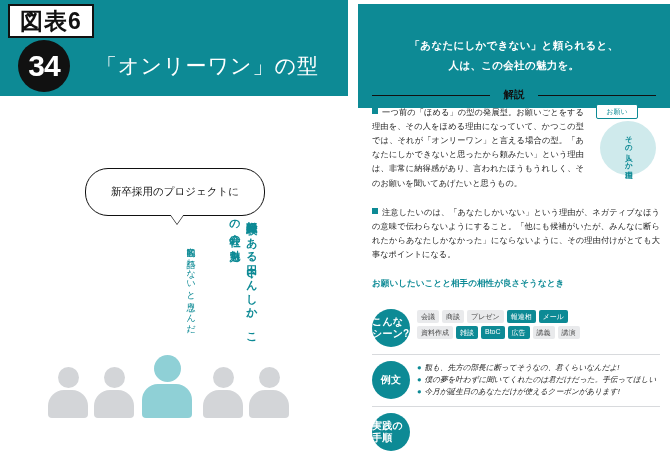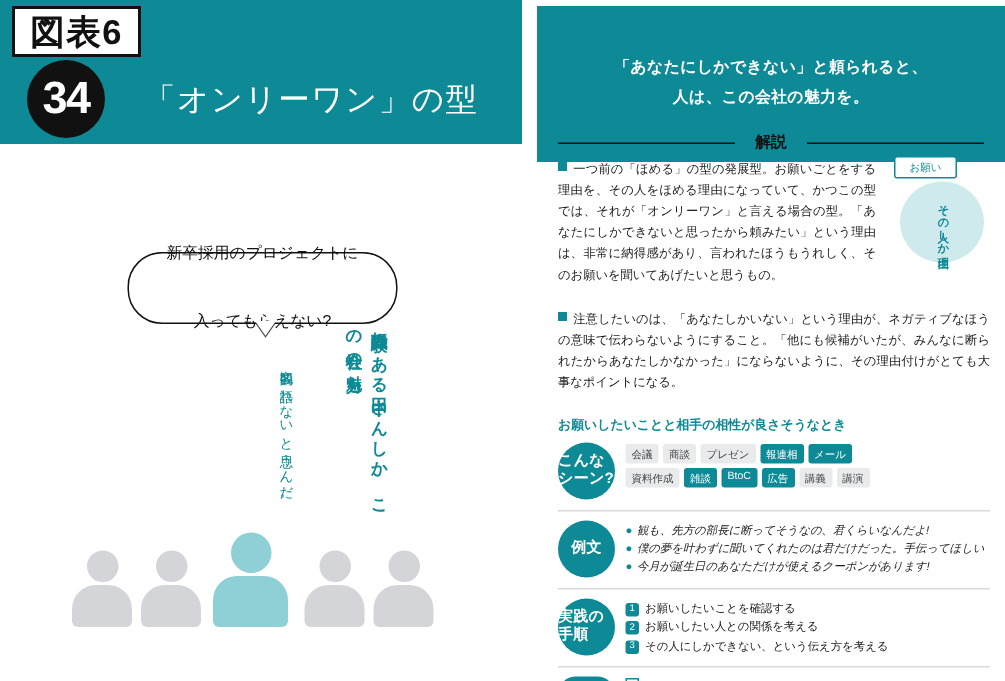--- a/index.html
+++ b/index.html
@@ -108,21 +108,21 @@
   }
   .cloud-shape .vt{
     color:#0d8a95;font-size:7.5px;font-weight:bold;
     writing-mode:vertical-rl;text-orientation:upright;line-height:1.45;
     display:flex;flex-direction:row-reverse;
   }
 
   
   .mod{position:absolute;left:14px;top:278px;width:288px;}
   .mod-head{
-    font-size:8.6px;font-weight:bold;color:#0d8a95;margin-bottom:5px;
+    font-size:8.6px;font-weight:bold;color:#0d8a95;margin-bottom:19px;
   }
   .mod-row{position:relative;display:flex;align-items:flex-start;margin-bottom:7px;}
   .pill{
     flex:0 0 auto;width:38px;height:38px;border-radius:50%;background:#0d8a95;color:#fff;
     display:flex;flex-direction:column;align-items:center;justify-content:center;
     font-size:10px;font-weight:bold;line-height:1.25;letter-spacing:0.2px;
   }
   .pill.small{width:38px;height:24px;border-radius:12px;font-size:7.2px;}
   .row-body{flex:1;margin-left:7px;padding-top:1px;}
 
@@ -150,21 +150,20 @@
 <div class="page">
 
   <div class="left">
     <div class="teal-band"></div>
     <div class="figure-tag">図表6</div>
     <div class="num-circle">34</div>
     <div class="left-title">「オンリーワン」の型</div>
 
     <div class="bubble">
       <span>新卒採用のプロジェクトに</span>
-      <span>入ってもらえない?</span>
     </div>
 
     <div class="vtext">転職経験のある田中さんしか、この会社の魅力を</div>
     <div class="vtext-sub">客観的に語れないと思うんだ。</div>
 
     <div class="people">
       <div class="person" style="left:0;width:40px;">
         <div class="p-head" style="width:21px;height:21px;background:#d3d5d8;"></div>
         <div class="p-body" style="width:40px;height:28px;background:#d3d5d8;"></div>
       </div>
@@ -246,34 +245,20 @@
           <div class="ex-line"><span class="dot">●</span><span>今月が誕生日のあなただけが使えるクーポンがあります!</span></div>
         </div>
       </div>
 
       <div class="divider"></div>
 
       <div class="mod-row">
         <div class="pill">
           <span>実践の手順</span>
         </div>
-        <div class="row-body">
-          <div class="step">
-              <span class="n">1</span>
-              <span>お願いしたいことを確認する</span>
-            </div>
-          <div class="step">
-              <span class="n">2</span>
-              <span>お願いしたい人との関係を考える</span>
-            </div>
-          <div class="step">
-              <span class="n">3</span>
-              <span>その人にしかできない、という伝え方を考える</span>
-            </div>
-        </div>
       </div>
 
       <div class="divider"></div>
 
       <div class="mod-row">
         <div class="pill small">チェック!</div>
         <div class="row-body">
           <div class="chk"><span class="cb"></span></div>
 
         </div>

